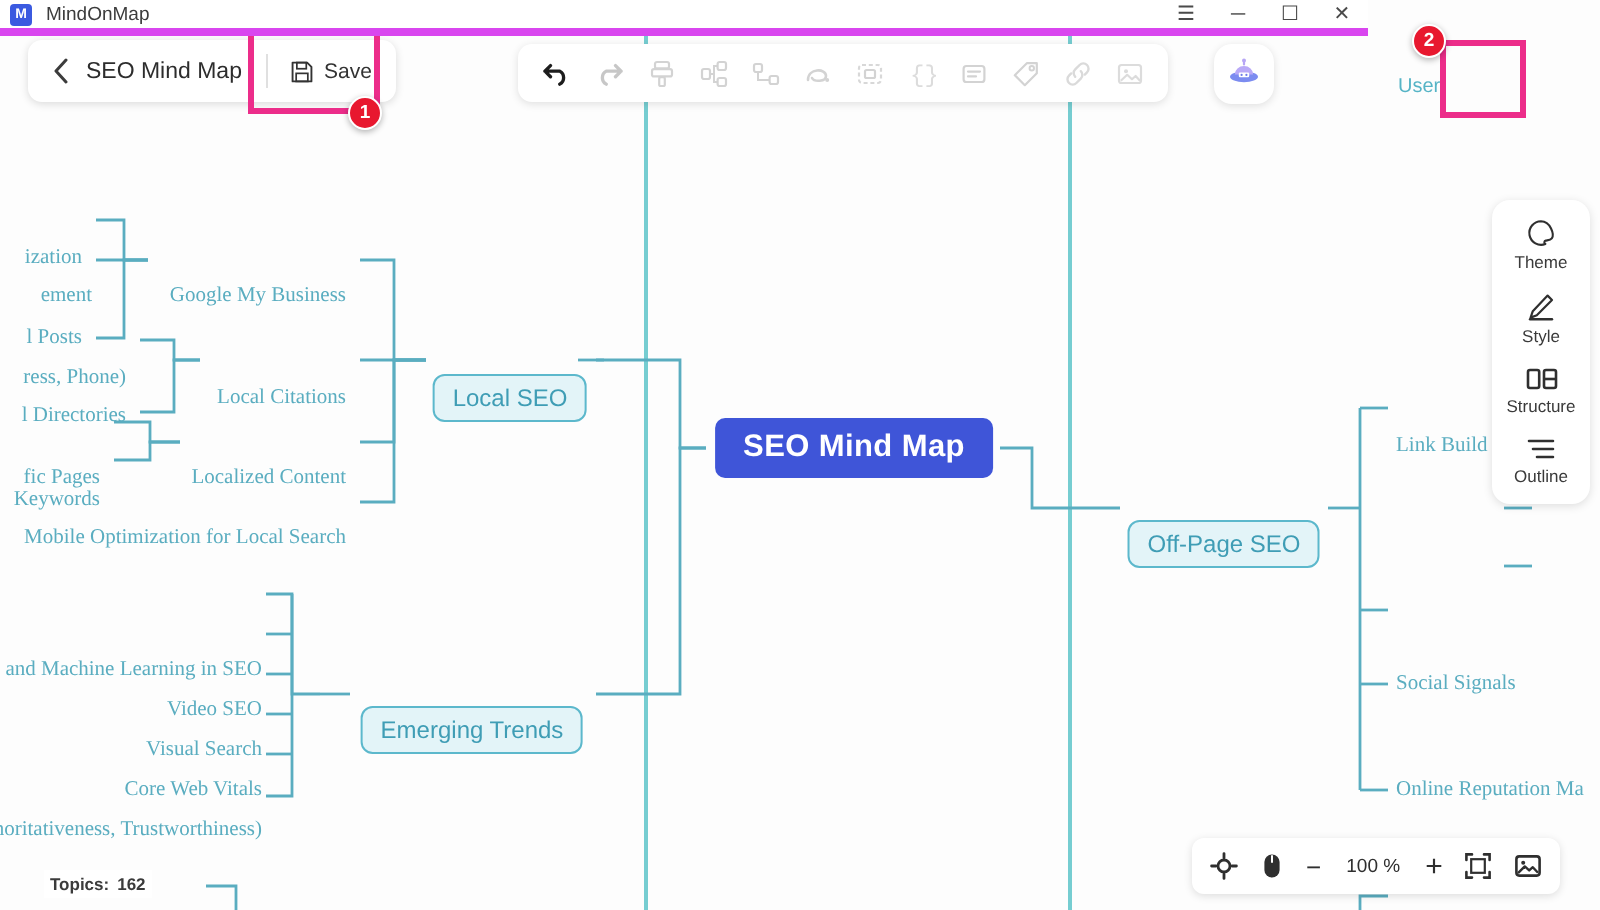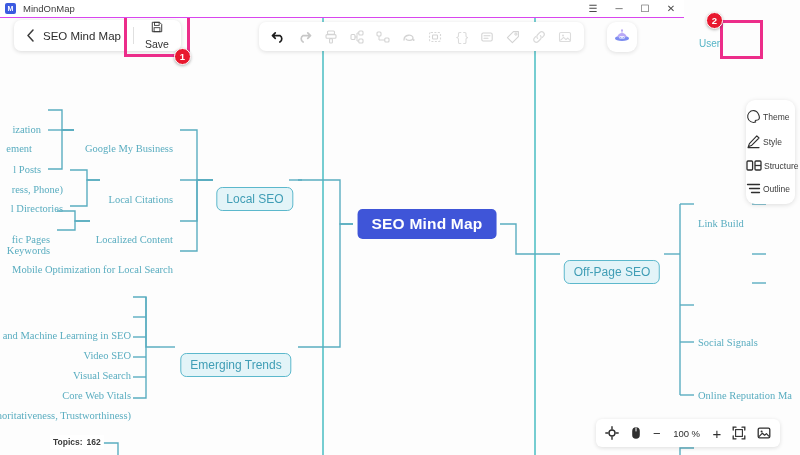--- a/index.html
+++ b/index.html
@@ -7,21 +7,21 @@
     width: 800px; height: 455px;
     font-family: "Liberation Sans", sans-serif;
     background: #ffffff;
     overflow: hidden;
   }
   #app { position: relative; width: 800px; height: 455px; background: #fdfdfd; }
 
   
   .titlebar {
     position: absolute; left: 0; top: 0; width: 684px; height: 18px;
-    background: #ffffff; border-bottom: 1px solid #d946ef;
+    background: #ffffff; border-bottom: 4px solid #d946ef;
     display: flex; align-items: center; z-index: 60;
   }
   .app-logo {
     width: 11px; height: 11px; margin-left: 5px; border-radius: 2px;
     background: #3b5ae0; color: #fff; font-size: 7px; font-weight: bold;
     display: flex; align-items: center; justify-content: center;
   }
   .app-title { margin-left: 7px; font-size: 9.5px; color: #3c3c3c; }
   .win-ctrls { margin-left: auto; display: flex; align-items: center; height: 18px; }
   .win-btn {
@@ -58,21 +58,21 @@
 
   
   .docbar {
     position: absolute; left: 14px; top: 20px; height: 31px;
     background: #fff; border-radius: 7px; box-shadow: 0 1px 4px rgba(0,0,0,.14);
     display: flex; align-items: center; padding: 0 12px; z-index: 40;
   }
   .back-ic { font-size: 13px; color: #3c3c3c; margin-right: 8px; }
   .doc-name { font-size: 11.5px; color: #2d2d2d; margin-right: 12px; }
   .vdiv { width: 1px; height: 17px; background: #e0e0e0; margin-right: 11px; }
-  .save-wrap { display: flex; align-items: center; gap: 5px; flex-direction: column; }
+  .save-wrap { display: flex; align-items: center; gap: 5px; }
   .save-lbl { font-size: 10.5px; color: #333; }
 
   
   .toolbar {
     position: absolute; left: 259px; top: 22px; height: 29px;
     background: #fff; border-radius: 7px; box-shadow: 0 1px 4px rgba(0,0,0,.12);
     display: flex; align-items: center; padding: 0 8px; gap: 3px; z-index: 40;
   }
   .tb { width: 23px; height: 23px; display: flex; align-items: center; justify-content: center; border-radius: 4px; }
   .ai-btn {
@@ -91,37 +91,37 @@
   .tr-item { width: 39px; display: flex; flex-direction: column; align-items: center; gap: 1px; padding-top: 2px; }
   .tr-lbl { font-size: 8.5px; color: #3a3a3a; }
 
   
   .sidepanel {
     position: absolute; left: 746px; top: 100px; width: 49px;
     background: #fff; border-radius: 9px; box-shadow: 0 1px 5px rgba(0,0,0,.13);
     padding: 9px 0 9px 0; display: flex; flex-direction: column; align-items: center; gap: 10px;
     z-index: 45;
   }
-  .sp-item { display: flex; align-items: center; gap: 2px; width: 100%; }
+  .sp-item { display: flex; flex-direction: column; align-items: center; gap: 2px; width: 100%; }
   .sp-lbl { font-size: 8.5px; color: #3a3a3a; }
 
   
   .zoombar {
     position: absolute; left: 596px; top: 419px; height: 28px;
     background: #fff; border-radius: 6px; box-shadow: 0 1px 4px rgba(0,0,0,.13);
     display: flex; align-items: center; padding: 0 9px; gap: 11px; z-index: 45;
   }
   .zb { display: flex; align-items: center; justify-content: center; color: #2f2f2f; }
   .zoom-val { font-size: 9.5px; color: #2f2f2f; min-width: 30px; text-align: center; }
 
   
   .statuschip {
     position: absolute; left: 22px; top: 435px; height: 14px;
     background: rgba(255,255,255,.93); display: flex; align-items: center;
-    padding: 0 3px; z-index: 45; margin-left: 28px;
+    padding: 0 3px; z-index: 45;
   }
   .status-txt { font-size: 8.5px; color: #3b3b3b; font-weight: bold; }
 
   
   .hl { position: absolute; border: 3px solid #ec2d8a; z-index: 55; pointer-events: none; }
   .badge {
     position: absolute; width: 17px; height: 17px; border-radius: 50%;
     background: #e8182f; color: #fff; font-size: 9.5px; font-weight: bold;
     display: flex; align-items: center; justify-content: center; z-index: 56;
     border: 1.5px solid #fff; box-shadow: 0 1px 3px rgba(0,0,0,.3);
@@ -204,21 +204,21 @@
     <div class="nbox" style="left:255px; top:181px">Local SEO</div>
     <div class="nbox" style="left:236px; top:347px">Emerging Trends</div>
     <div class="nbox" style="left:612px; top:254px">Off-Page SEO</div>
 
     <div class="nlabel r" style="left:173px; top:130px">Google My Business</div>
     <div class="nlabel r" style="left:173px; top:181px">Local Citations</div>
     <div class="nlabel r" style="left:173px; top:221px">Localized Content</div>
     <div class="nlabel r" style="left:173px; top:251px">Mobile Optimization for Local Search</div>
 
     <div class="nlabel r" style="left:41px; top:111px">ization</div>
-    <div class="nlabel r" style="left:32px; top:130px">ement</div>
+    <div class="nlabel r" style="left:46px; top:130px">ement</div>
     <div class="nlabel r" style="left:41px; top:151px">l Posts</div>
     <div class="nlabel r" style="left:63px; top:171px">ress, Phone)</div>
     <div class="nlabel r" style="left:63px; top:190px">l Directories</div>
     <div class="nlabel r" style="left:50px; top:221px">fic Pages</div>
     <div class="nlabel r" style="left:50px; top:232px">Keywords</div>
 
     <div class="nlabel r" style="left:131px; top:317px">I and Machine Learning in SEO</div>
     <div class="nlabel r" style="left:131px; top:337px">Video SEO</div>
     <div class="nlabel r" style="left:131px; top:357px">Visual Search</div>
     <div class="nlabel r" style="left:131px; top:377px">Core Web Vitals</div>

